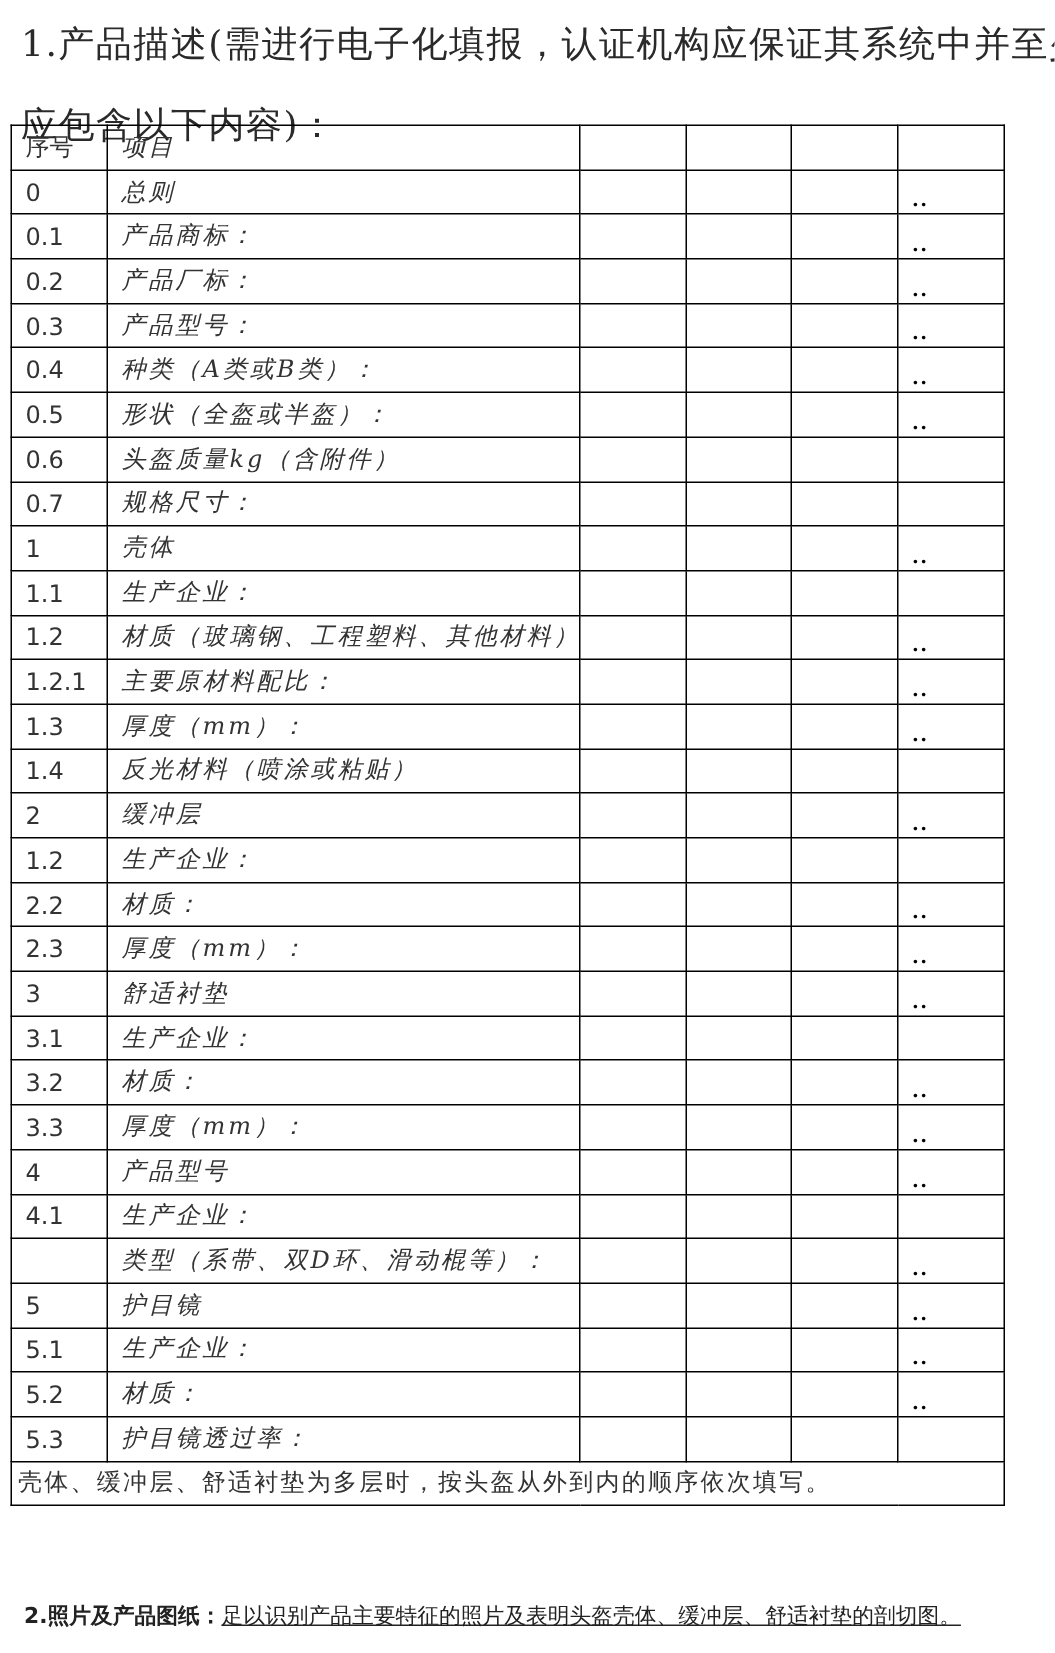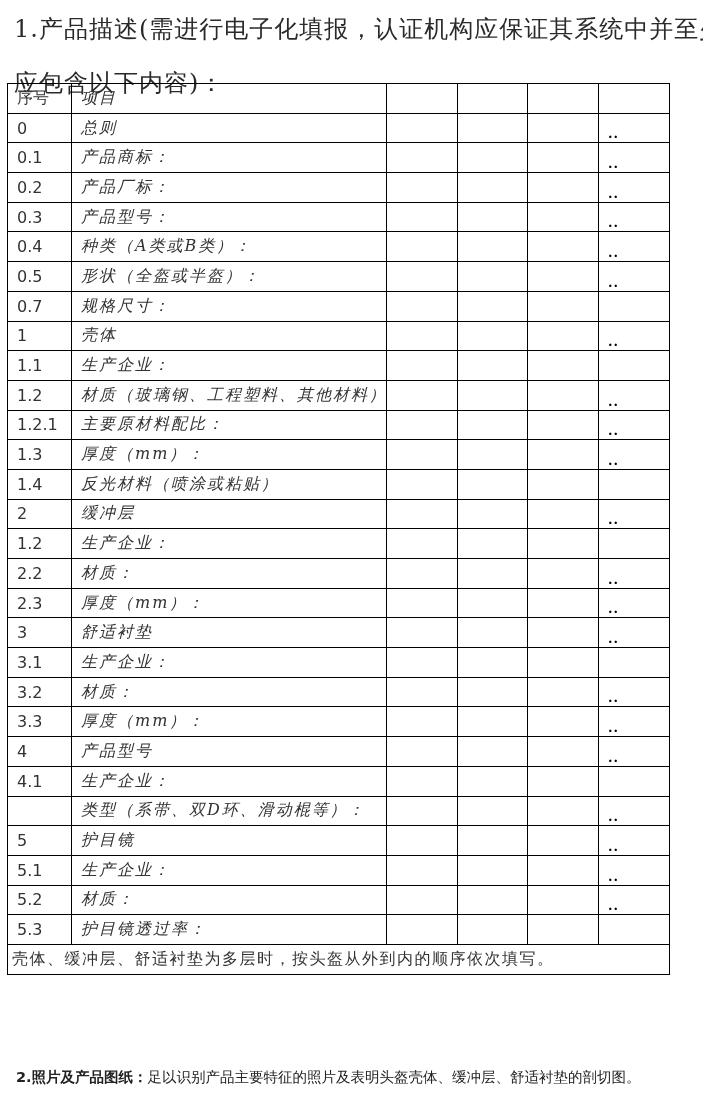--- a/index.html
+++ b/index.html
@@ -31,21 +31,21 @@
     td.c-dots span.dots {
       position: absolute; left: 9px; bottom: 2px; font-size: 13px; line-height: 13px;
       letter-spacing: 1px; color: #000; font-weight: bold;
     }
     td.note { padding-left: 4px !important; font-size: 16.5px; letter-spacing: 1.5px; color:#333; }
     .footer {
       position: absolute; left: 16px; top: 1068px; font-size: 14.5px; color: #222;
       white-space: nowrap; font-family: "DejaVu Sans", "Liberation Sans", sans-serif;
     }
     .footer b { font-weight: bold; }
-    .footer .rest { font-family: "DejaVu Serif", "Liberation Serif", serif; }
+    .footer .rest { font-family: "DejaVu Serif", "Liberation Serif", serif; text-decoration: underline; }
   </style>
 </head>
 <body>
 
 <div class="heading l1">1.产品描述(需进行电子化填报，认证机构应保证其系统中并至少</div>
 <div class="heading l2">应包含以下内容)：</div>
 
 <table class="form">
   <colgroup>
     <col style="width:64px">
@@ -118,20 +118,30 @@
         <td class="c-no">0.5</td>
         <td class="c-item">形状（全盔或半盔）：</td>
         <td></td>
         <td></td>
         <td></td>
         <td class="c-dots">
           <span class="dots">..</span>
         </td>
       </tr>
       <tr>
+        <td class="c-no">0.6</td>
+        <td class="c-item">头盔质量kg（含附件）</td>
+        <td></td>
+        <td></td>
+        <td></td>
+        <td class="c-dots">
+          <span class="dots"></span>
+        </td>
+      </tr>
+      <tr>
         <td class="c-no">0.7</td>
         <td class="c-item">规格尺寸：</td>
         <td></td>
         <td></td>
         <td></td>
         <td class="c-dots">
           <span class="dots"></span>
         </td>
       </tr>
       <tr>

